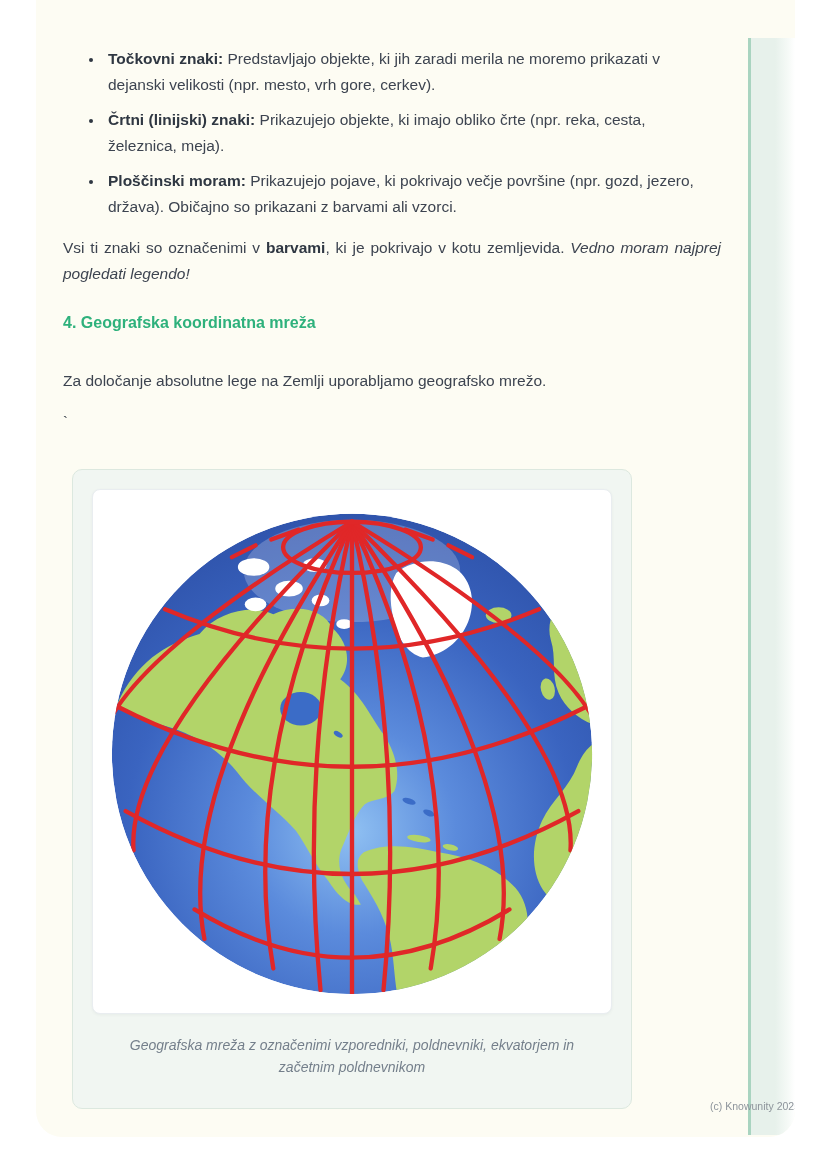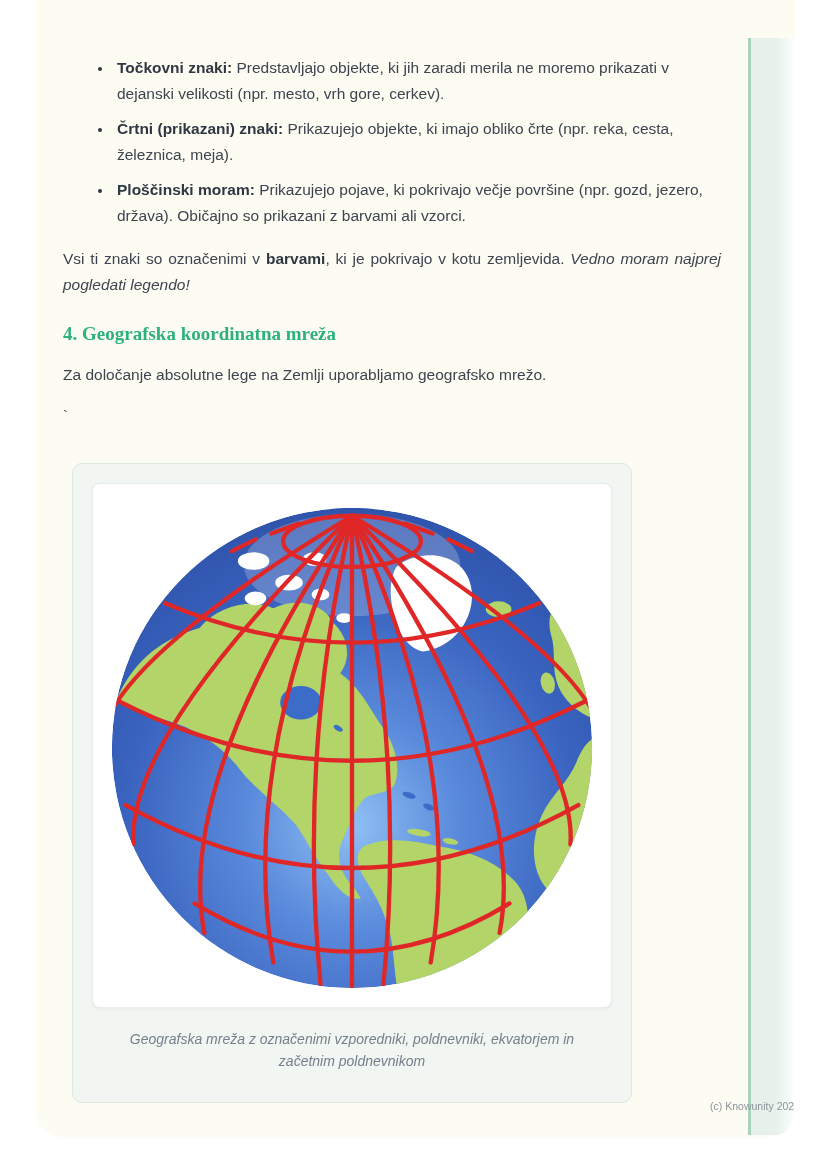--- a/index.html
+++ b/index.html
@@ -25,33 +25,33 @@
     border-left:3px solid #a9d4c0;
     z-index:0;
   }
   .content {
     position:relative; z-index:1;
     margin-left:27px; width:658px;
     padding-top:62px;
     color:#3d4450;
     font-size:15.5px; line-height:26px;
   }
-  ul.bullets { margin:17px; padding:0 0 0 33px; }
+  ul.bullets { margin:8px; padding:0 0 0 33px; }
   ul.bullets li { margin:0 0 9px 0; padding-left:4px; }
   ul.bullets li::marker { color:#2f3742; font-size:14px; }
   .b { font-weight:bold; color:#2f3742; }
   p { margin:0; }
   .legend-p { margin-top:15px; text-align:justify; }
   .legend-p i { color:#3d4450; }
   h2.section {
     margin:23px 0 0 0;
-    font-size:19px; line-height:26px;
-    color:#2eb17c; font-weight:bold;font-family:Liberation Serif, serif;
+    font-size:16px; line-height:26px;
+    color:#2eb17c; font-weight:bold;
   }
-  .intro-p { margin-top:15px; }
+  .intro-p { margin-top:32px; }
   .stray-p { margin-top:15px; font-size:15px; color:#2f3742; }
   figure.frame {
     margin:34px 0 0 9px;
     width:560px;
     background:#f1f6f2;
     border:1px solid #dce8df;
     border-radius:10px;
     padding:19px 19px 30px 19px;
   }
   .imgcard {
@@ -82,21 +82,21 @@
 </head>
 <body>
 
 <div class="doc">
   <div class="strip"></div>
 
   <div class="content">
 
     <ul class="bullets">
       <li><span class="b">Točkovni znaki:</span> <span>Predstavljajo objekte, ki jih zaradi merila ne moremo prikazati v dejanski velikosti (npr. mesto, vrh gore, cerkev).</span></li>
-      <li><span class="b">Črtni (prikazani) znaki:</span> <span>Prikazujejo objekte, ki imajo obliko črte (npr. reka, cesta, železnica, meja).</span></li>
+      <li><span class="b">Črtni (linijski) znaki:</span> <span>Prikazujejo objekte, ki imajo obliko črte (npr. reka, cesta, železnica, meja).</span></li>
       <li><span class="b">Ploščinski moram:</span> <span>Prikazujejo pojave, ki pokrivajo večje površine (npr. gozd, jezero, država). Običajno so prikazani z barvami ali vzorci.</span></li>
     </ul>
 
     <p class="legend-p"><span>Vsi ti znaki so označenimi v </span><span class="b">barvami</span><span>, ki je pokrivajo v kotu zemljevida. </span><i>Vedno moram najprej pogledati legendo!</i></p>
 
     <h2 class="section">4. Geografska koordinatna mreža</h2>
 
     <p class="intro-p">Za določanje absolutne lege na Zemlji uporabljamo geografsko mrežo.</p>
 
     <p class="stray-p">`</p>

